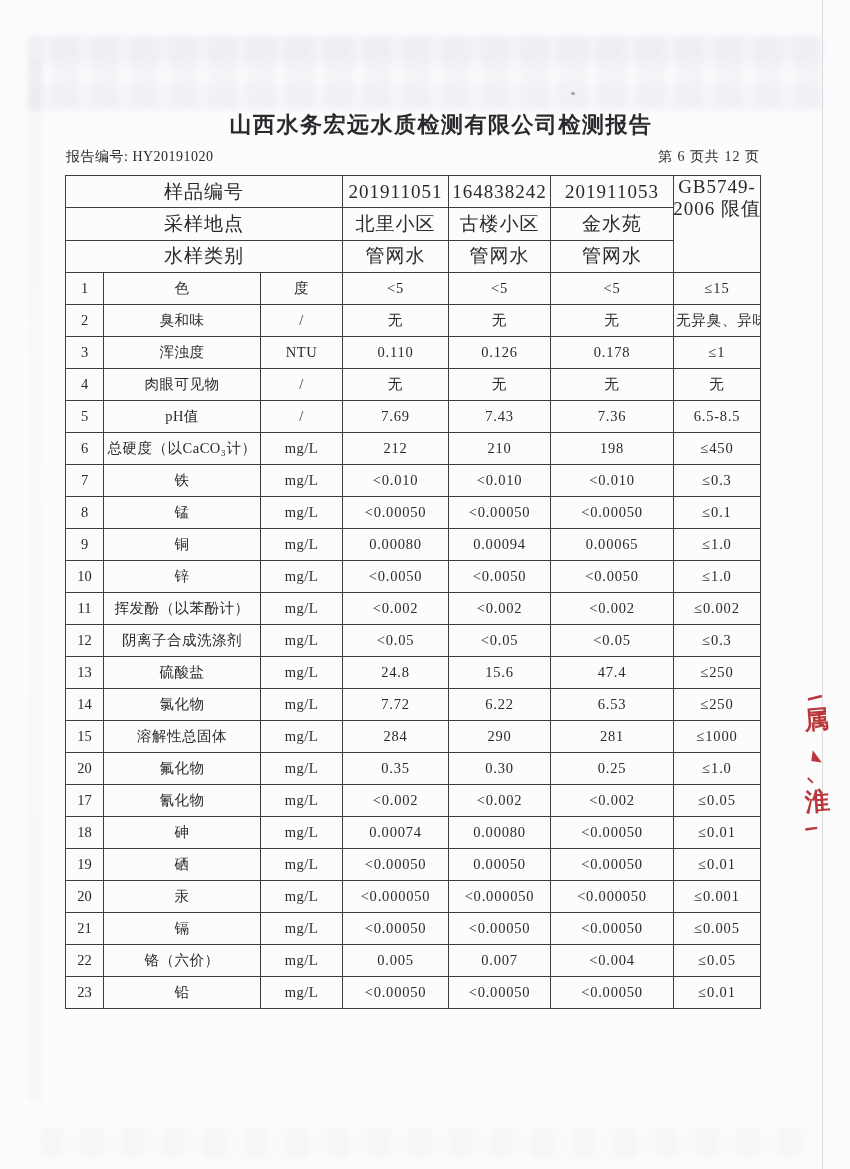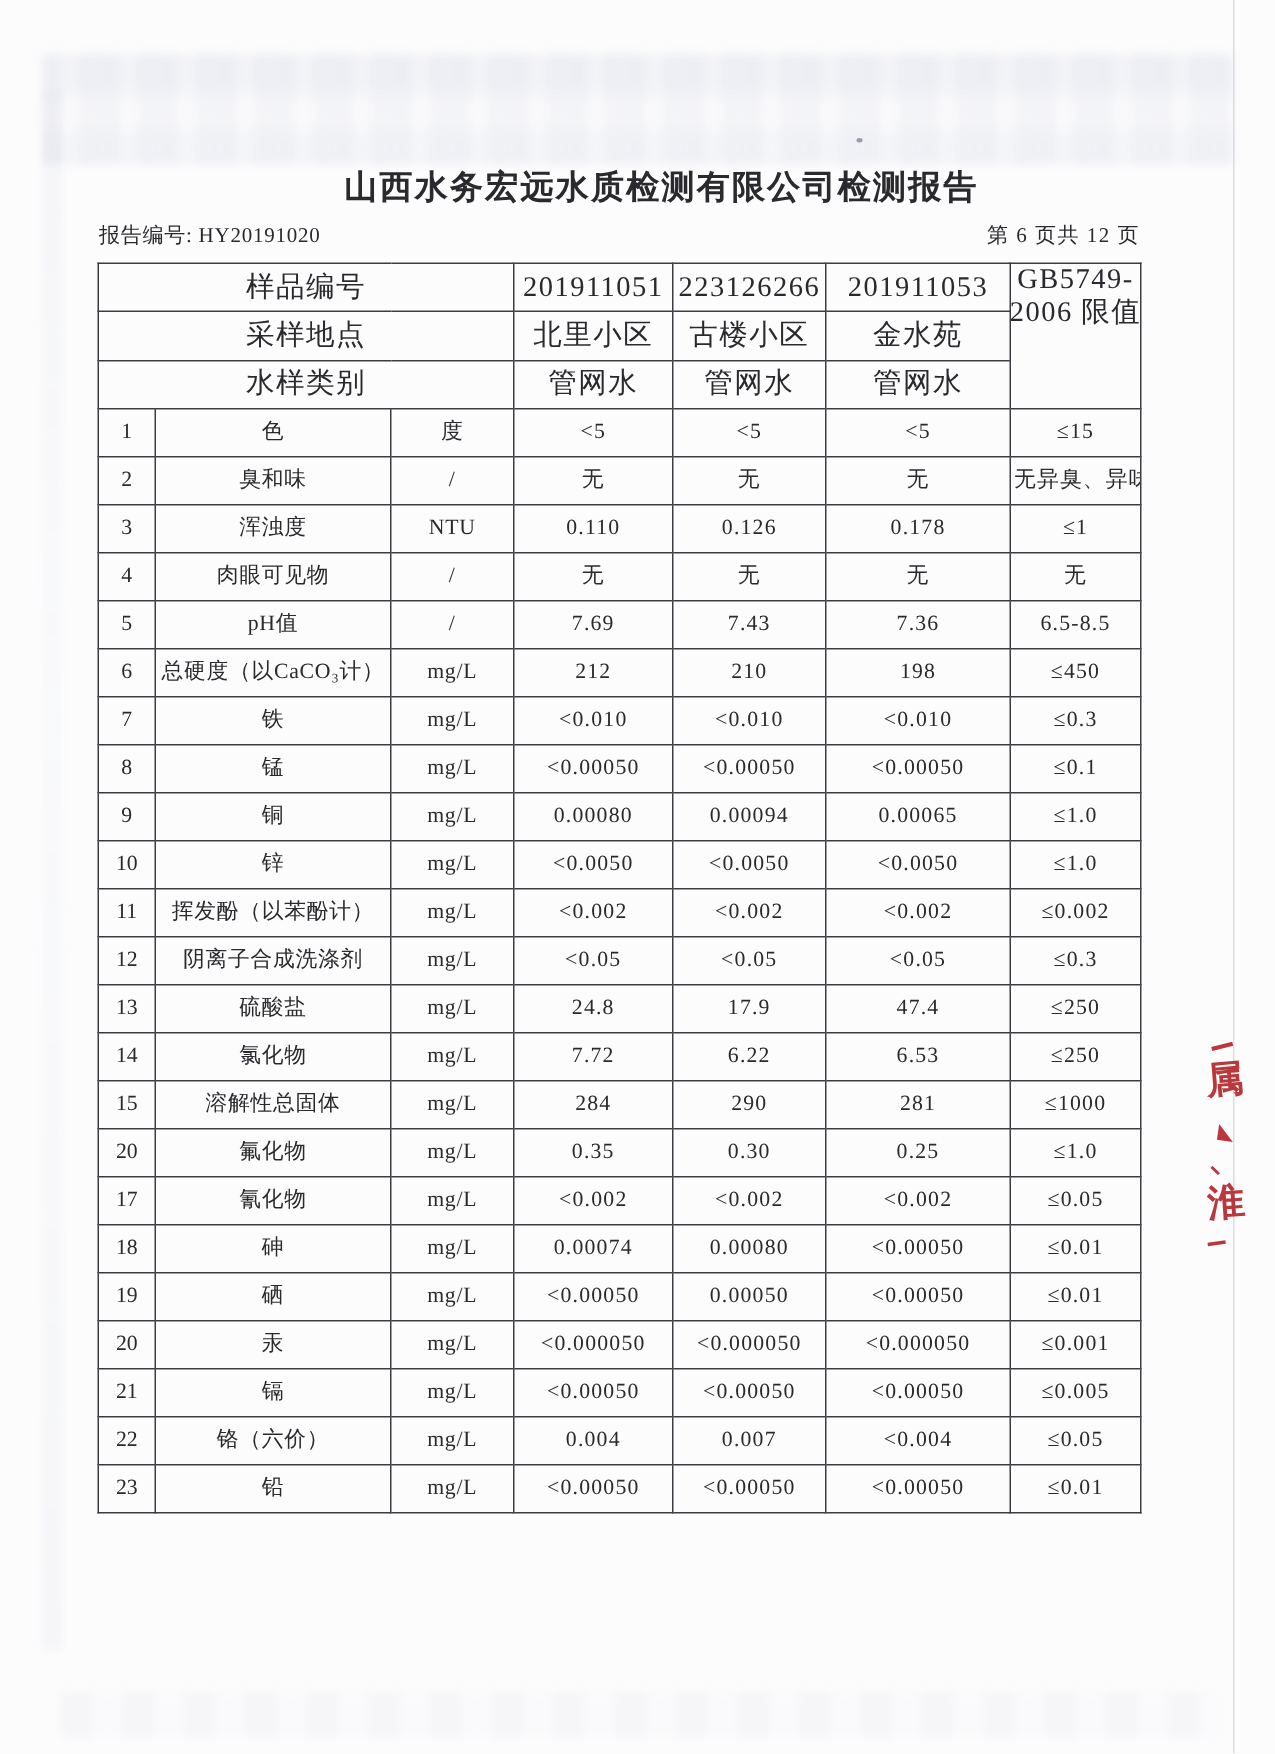--- a/index.html
+++ b/index.html
@@ -113,21 +113,21 @@
         <col style="width:82px">
       <col style="width:106px">
         <col style="width:102px">
         <col style="width:123px">
         <col style="width:87px">
     </colgroup>
     <tbody>
       <tr class="hrow">
         <td colspan="3">样品编号</td>
         <td>201911051</td>
-        <td>223126266</td>
+        <td>164838242</td>
         <td>201911053</td>
         <td rowspan="3" class="limit-head">
           <div class="lh-inner">
             <span>GB5749-</span>
             <span>2006 限值</span>
           </div>
         </td>
       </tr>
       <tr class="hrow">
         <td colspan="3">采样地点</td>
@@ -261,21 +261,21 @@
       <td class="c-val">&lt;0.05</td>
       <td class="c-val">&lt;0.05</td>
       <td class="c-val">≤0.3</td>
     </tr>
 
     <tr>
       <td class="c-no">13</td>
       <td class="c-name">硫酸盐</td>
       <td class="c-unit">mg/L</td>
       <td class="c-val">24.8</td>
-      <td class="c-val">17.9</td>
+      <td class="c-val">15.6</td>
       <td class="c-val">47.4</td>
       <td class="c-val">≤250</td>
     </tr>
 
     <tr>
       <td class="c-no">14</td>
       <td class="c-name">氯化物</td>
       <td class="c-unit">mg/L</td>
       <td class="c-val">7.72</td>
       <td class="c-val">6.22</td>
@@ -350,21 +350,21 @@
       <td class="c-val">&lt;0.00050</td>
       <td class="c-val">&lt;0.00050</td>
       <td class="c-val">&lt;0.00050</td>
       <td class="c-val">≤0.005</td>
     </tr>
 
     <tr>
       <td class="c-no">22</td>
       <td class="c-name">铬（六价）</td>
       <td class="c-unit">mg/L</td>
-      <td class="c-val">0.004</td>
+      <td class="c-val">0.005</td>
       <td class="c-val">0.007</td>
       <td class="c-val">&lt;0.004</td>
       <td class="c-val">≤0.05</td>
     </tr>
 
     <tr>
       <td class="c-no">23</td>
       <td class="c-name">铅</td>
       <td class="c-unit">mg/L</td>
       <td class="c-val">&lt;0.00050</td>

